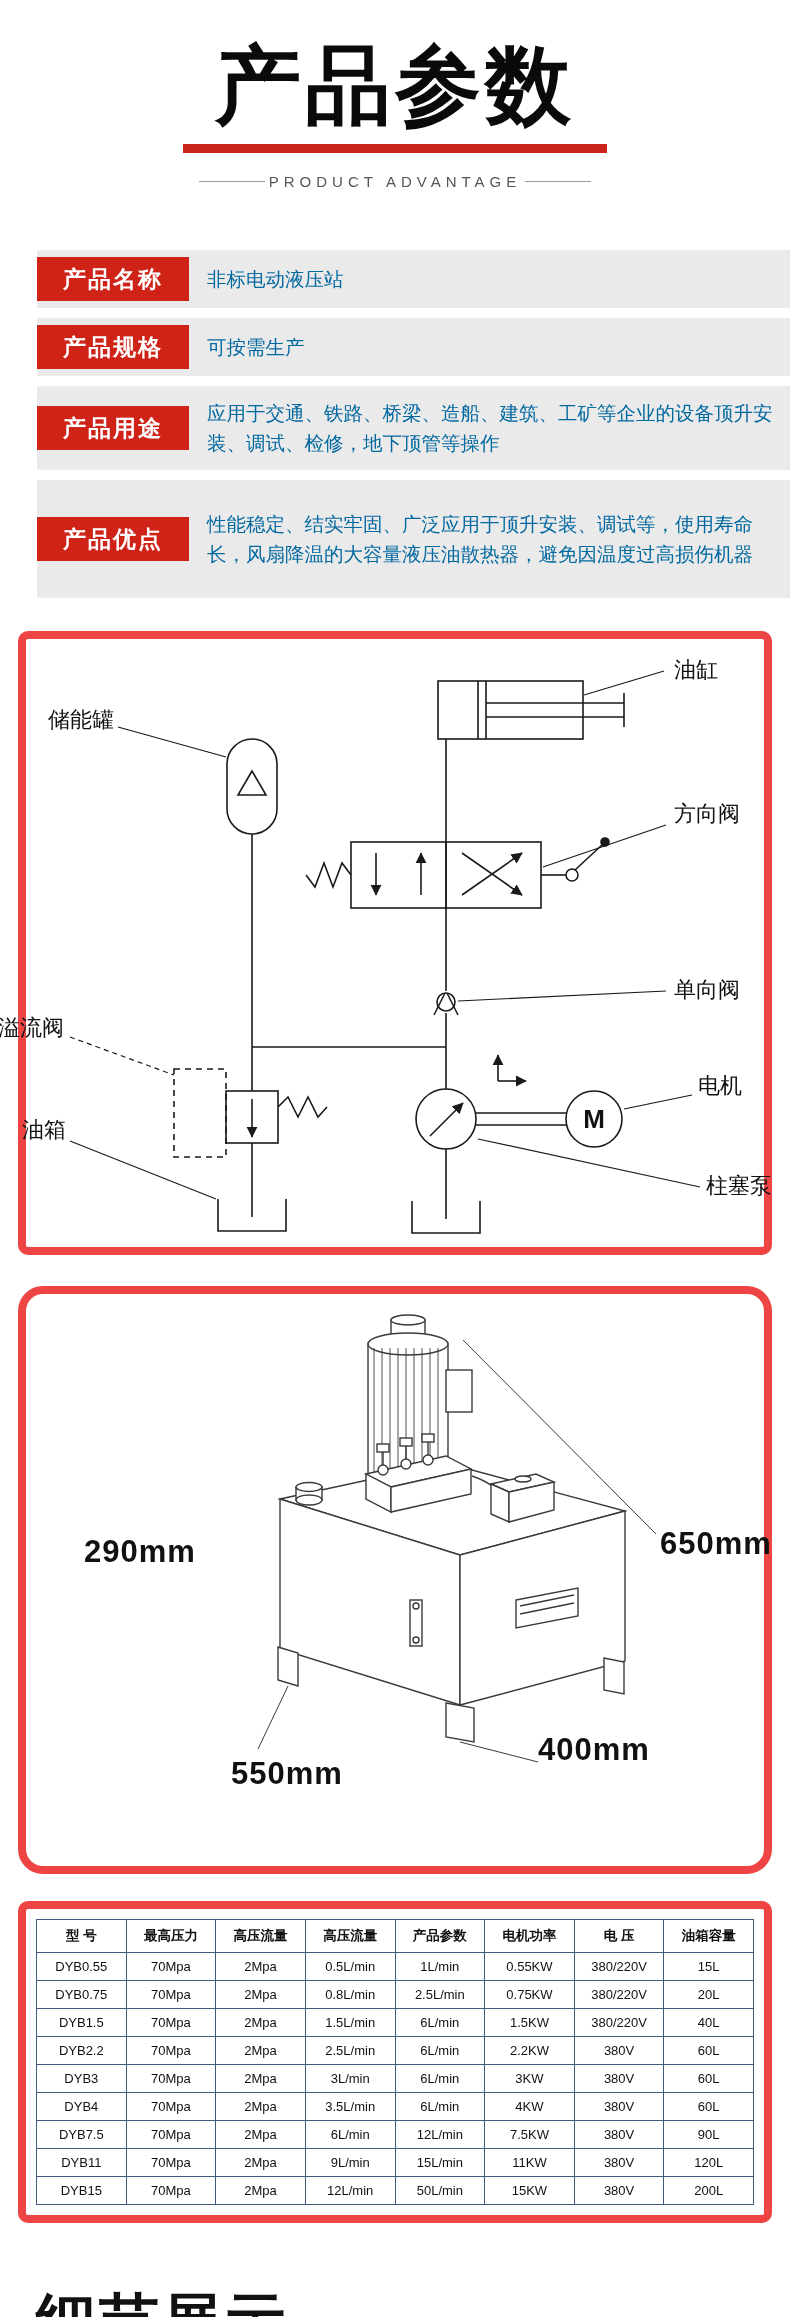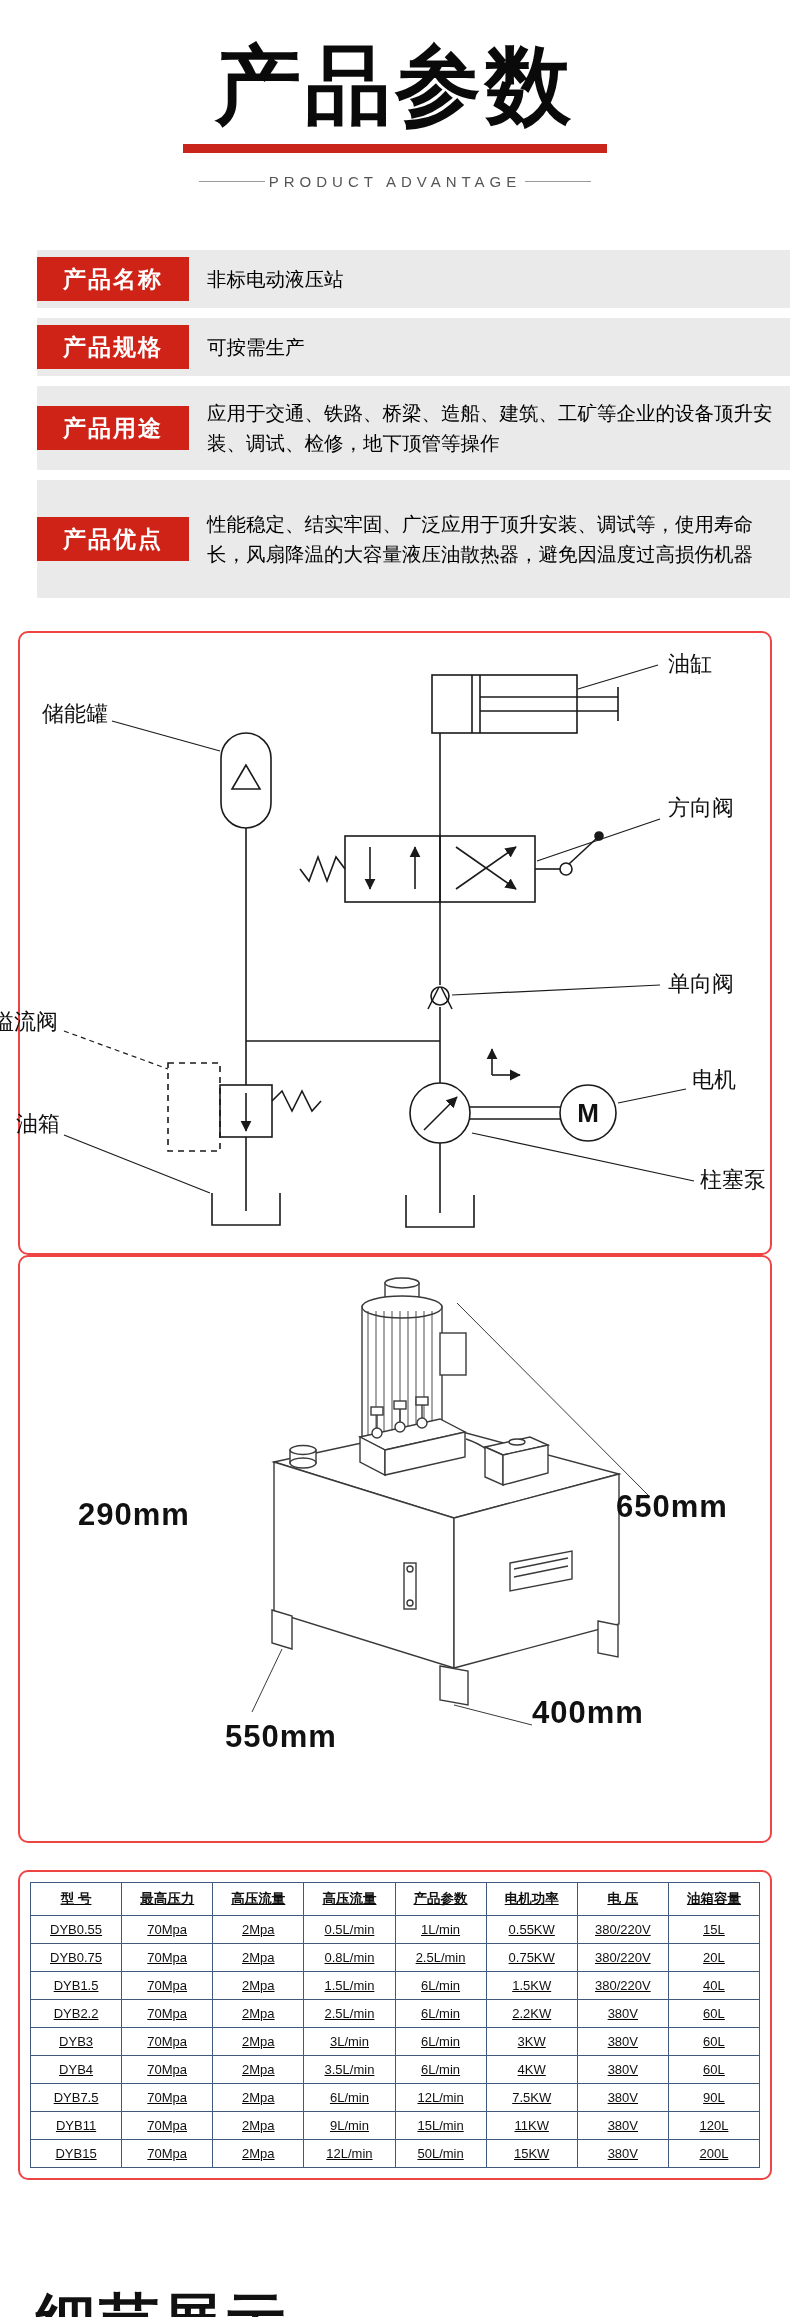--- a/index.html
+++ b/index.html
@@ -19,31 +19,31 @@
   .specs { margin:60px 0 0 37px; width:768px; }
   .spec-row { position:relative; background:#eaeaea; margin-bottom:10px;
               padding:8px 14px 8px 170px; display:flex; align-items:center; }
   .spec-row.h1 { min-height:58px; }
   .spec-row.h2 { min-height:84px; }
   .spec-row.h3 { min-height:118px; }
   .spec-label { position:absolute; left:0; top:50%; transform:translateY(-50%);
                 width:152px; height:44px; background:#cf2318; color:#fff;
                 font-size:23px; font-weight:bold; letter-spacing:2px;
                 display:flex; align-items:center; justify-content:center; }
-  .spec-text { font-size:19.5px; color:#000000; line-height:1.58; }
-
-  
-  .panel { margin:0 18px; border:2px solid #ef4444; border-radius:10px; background:#fff;text-decoration:underline; }
+  .spec-text { font-size:19.5px; color:#0369a1; line-height:1.58; }
+
+  
+  .panel { margin:0 18px; border:8px solid #ef4444; border-radius:10px; background:#fff; }
   .diagram-panel { margin-top:33px; height:624px; position:relative; }
   .diagram-svg { position:absolute; left:-20px; top:0; overflow:visible; }
-  .drawing-panel { height:588px; position:relative; }
+  .drawing-panel { margin-top:31px; height:588px; position:relative;border-radius:25px; }
   .drawing-svg { position:absolute; left:0; top:0; }
   .dim { position:absolute; font-size:31px; font-weight:bold; color:#111; letter-spacing:1px; }
   .dim-290 { left:58px;  top:240px; }
-  .dim-650 { left:596px; top:232px; }
+  .dim-650 { left:634px; top:232px; }
   .dim-550 { left:205px; top:462px; }
   .dim-400 { left:512px; top:438px; }
 
   
   .table-panel { margin-top:27px; padding:10px; }
   .spec-table { width:100%; border-collapse:collapse; table-layout:fixed; }
   .spec-table th, .spec-table td { border:1px solid #3f5a7d; text-align:center;
       color:#111; font-size:13px; padding:6px 2px; white-space:nowrap; overflow:hidden; }
   .spec-table th { font-weight:bold; font-size:13.5px; padding:7px 2px; }
 

